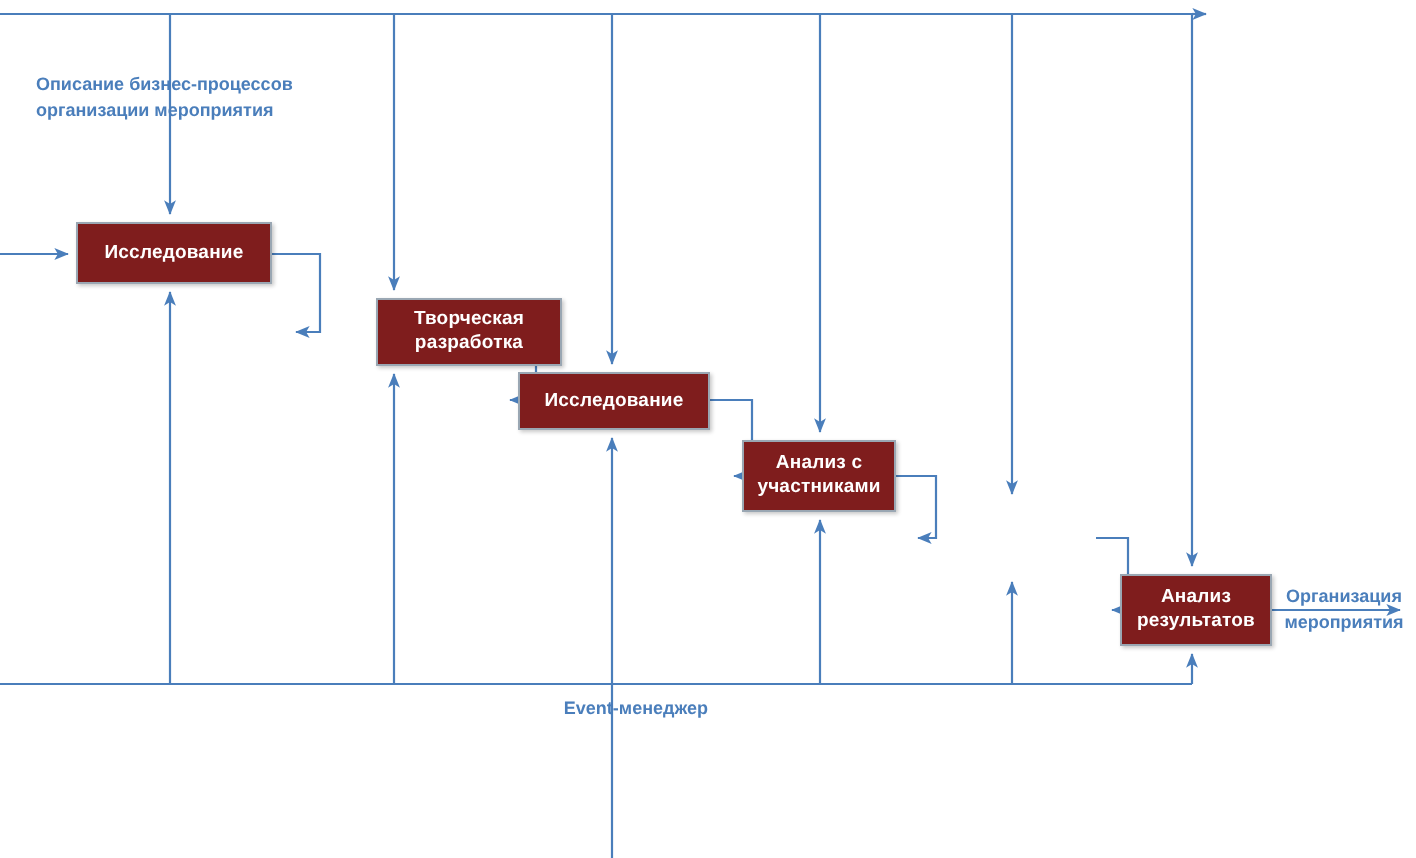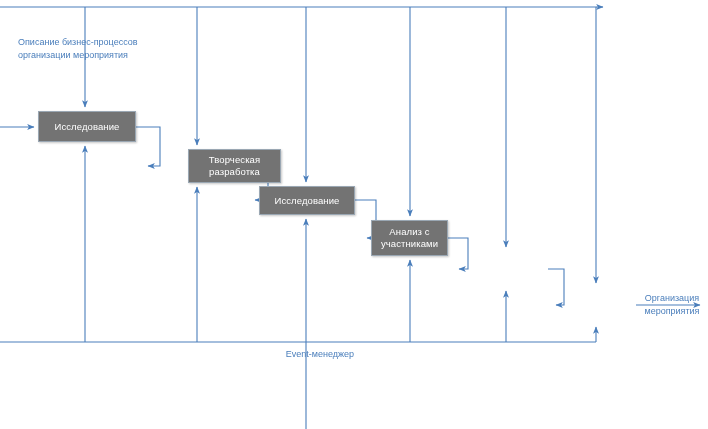--- a/index.html
+++ b/index.html
@@ -2,26 +2,26 @@
 <html><head>
 <meta charset="utf-8">
 <style>
   html,body{margin:0;padding:0;}
   body{
     width:708px;height:429px;
     background:#ffffff;
     font-family:"Liberation Sans", sans-serif;
     overflow:hidden;
   }
-  #canvas{position:relative;width:708px;height:340px;}
+  #canvas{position:relative;width:708px;height:340px;font-weight:bold;}
   svg#wires{position:absolute;left:0;top:0;width:708px;height:429px;}
 
   .node{
     position:absolute;
-    background:#737373;
+    background:#7f1d1d;
     border:1px solid #9aa7b3;
     box-shadow:1px 1px 2px rgba(0,0,0,0.22);
     color:#ffffff;
     display:flex;align-items:center;justify-content:center;
     text-align:center;
     font-size:9.5px;
     line-height:12px;
     letter-spacing:0.1px;
     box-sizing:border-box;
     padding:2px 3px;
@@ -94,14 +94,16 @@
 
   <div class="node" style="left:152px;top:149px;width:93px;height:34px;white-space:pre-line;margin-left:36px;">Творческая
 разработка</div>
 
   <div class="node" style="left:259px;top:186px;width:96px;height:29px;">Исследование</div>
 
   <div class="node" style="left:371px;top:220px;width:77px;height:36px;white-space:pre-line;">Анализ с
 участниками</div>
 
 
+  <div class="node" style="left:560px;top:287px;width:76px;height:36px;white-space:pre-line;">Анализ
+результатов</div>
 
 </div>
 
 </body></html>

